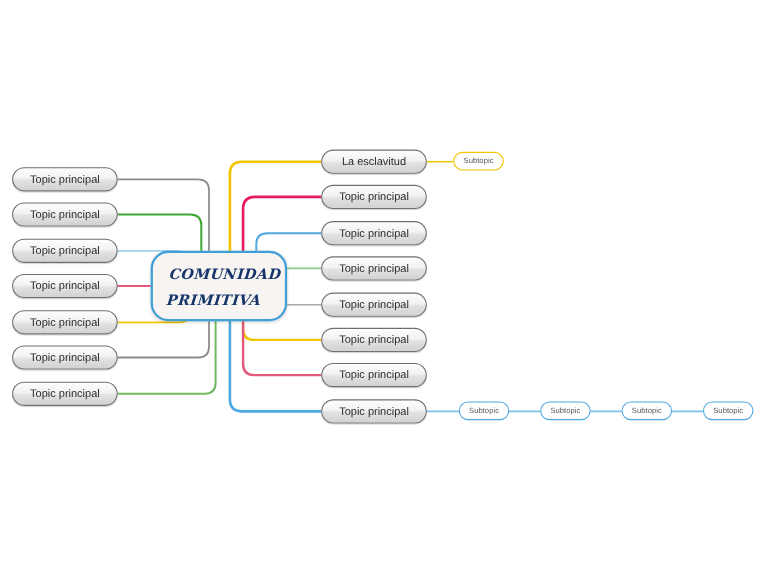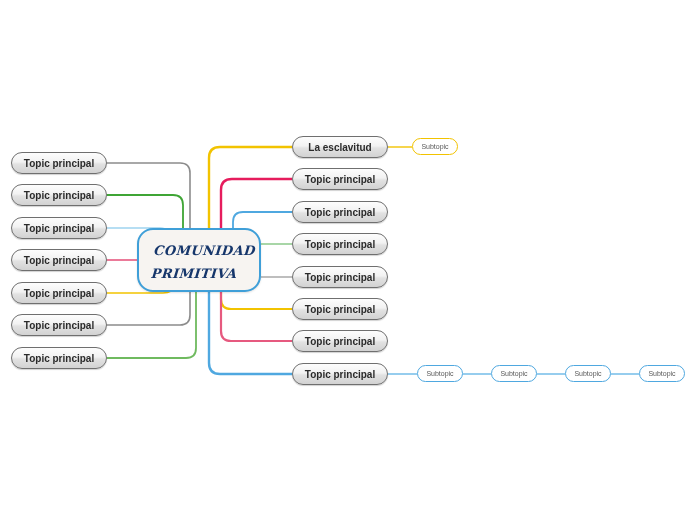--- a/index.html
+++ b/index.html
@@ -57,21 +57,21 @@
   
   .node {
     position: absolute;
     box-sizing: border-box;
     height: 22px;
     border-radius: 12px;
     background: linear-gradient(to bottom, #fdfdfd 0%, #f2f2f2 45%, #e2e2e2 55%, #d2d2d2 100%);
     border: 1px solid #6f6f6f;
     color: #2b2b2b;
     font-size: 10px;
-    font-weight: bold;
+    font-weight: normal;
     display: flex;
     align-items: center;
     justify-content: center;
     z-index: 4;
     box-shadow: 0 1px 1px rgba(0,0,0,0.18);
     white-space: nowrap;
   }
   .node.left  { left: 11px; width: 96px; }
   .node.right { left: 292px; width: 96px; }
 

